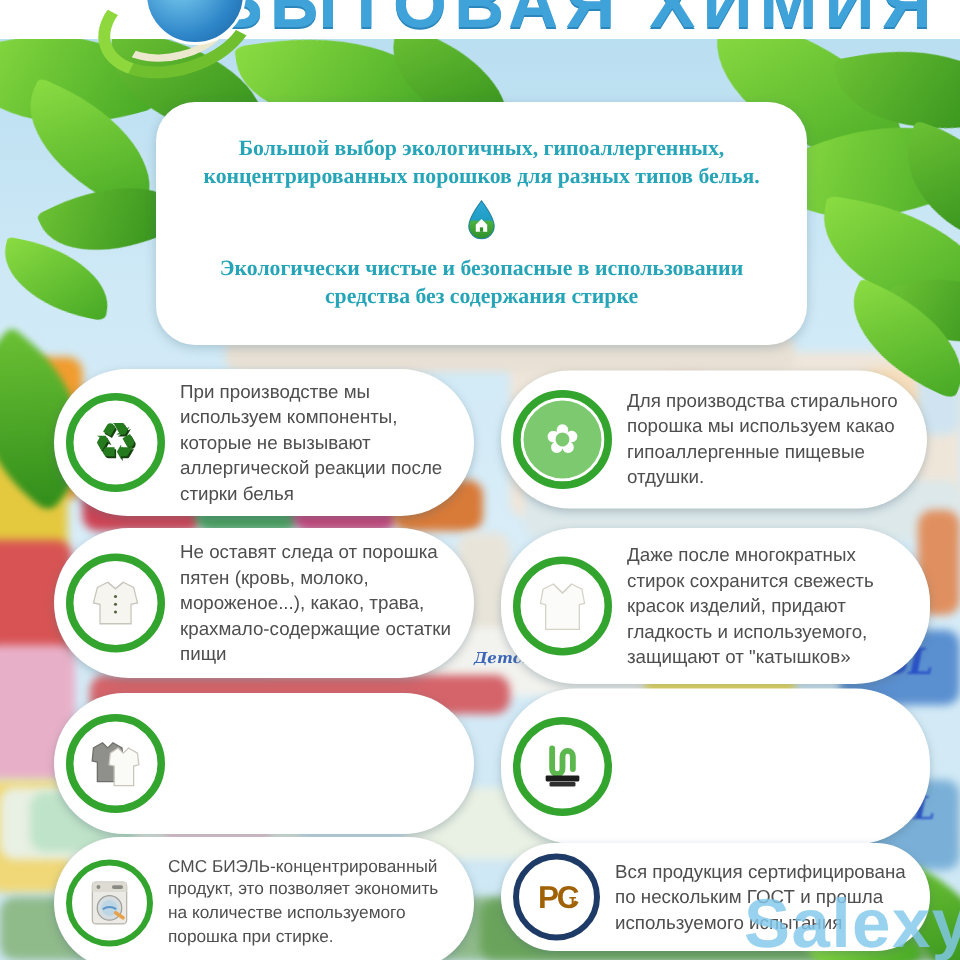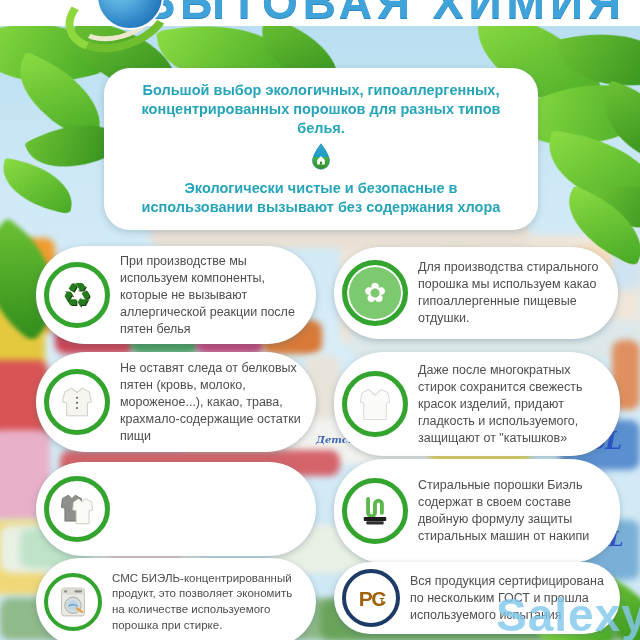--- a/index.html
+++ b/index.html
@@ -29,21 +29,21 @@
   
   .blob{position:absolute;z-index:0;filter:blur(3px);border-radius:10px;}
   .round{border-radius:50%;}
   .bg-label{position:absolute;z-index:1;font-family:"DejaVu Serif",serif;font-style:italic;font-weight:bold;}
   .lbl-detskiy{font-size:10px;color:#3c66b8;filter:blur(.3px);}
   .lbl-bl{font-size:24px;color:#2a52c8;letter-spacing:-1px;filter:blur(.6px);}
   .lbl-soap{font-size:7.5px;color:#c03050;font-family:"Liberation Sans",sans-serif;font-style:normal;filter:blur(.3px);}
   
   .intro{position:absolute;left:104px;top:68px;width:434px;height:162px;background:#fff;border-radius:26px;
     z-index:2;box-shadow:0 2px 7px rgba(70,110,130,.3);display:flex;flex-direction:column;align-items:center;
-    justify-content:center;text-align:center;padding:6px 26px;box-sizing:border-box;}
+    justify-content:center;text-align:center;padding:6px 26px;box-sizing:border-box;font-family:Liberation Serif, serif;}
   .intro p{margin:2px 0;color:#26a5b8;font-weight:bold;font-size:14.5px;line-height:1.32;}
   .eco-drop{margin:2px 0;}
   
   .card{position:absolute;background:#fff;border-radius:50px;display:flex;align-items:center;z-index:2;
     box-shadow:0 2px 6px rgba(80,105,120,.35);box-sizing:border-box;padding:6px 14px 6px 8px;}
   .card p{margin:0;font-size:12.5px;line-height:1.36;color:#4e4e4e;}
   .icon-circle{flex:0 0 auto;width:56px;height:56px;border-radius:50%;border:5px solid #33a42e;background:#fff;
     box-shadow:inset 0 0 0 2px #fff;display:flex;align-items:center;justify-content:center;margin-right:10px;overflow:hidden;}
   .icon-circle.green-fill{background:#7cc96f;}
   .icon-circle.navy{border-color:#1e3a66;}
@@ -156,48 +156,48 @@
               <stop offset="0.5" stop-color="#1f9ec4"></stop>
             <stop offset="0.55" stop-color="#4ab03e"></stop>
               <stop offset="1" stop-color="#2f8f2a"></stop>
           </linearGradient>
         </defs>
         <path d="M13 2 C13 2 3 15 3 22 a10 10 0 0 0 20 0 C23 15 13 2 13 2 Z" fill="url(#dropg)" stroke="#1a7fa0" stroke-width="0.8"></path>
         <path d="M8.5 21 L13 16.5 L17.5 21 V26.5 H8.5 Z" fill="#ffffff"></path>
         <rect x="11.7" y="23" width="2.6" height="3.5" fill="#2f8f2a"></rect>
       </svg>
     </div>
-    <p>Экологически чистые и безопасные в использовании вызывают без содержания хлора</p>
+    <p>Экологически чистые и безопасные в использовании средства без содержания стирке</p>
   </div>
 
   <div class="card c1">
     <div class="icon-circle">
       <span class="glyph-recycle">♻</span>
     </div>
-    <p>При производстве мы используем компоненты, которые не вызывают аллергической реакции после пятен белья</p>
+    <p>При производстве мы используем компоненты, которые не вызывают аллергической реакции после стирки белья</p>
   </div>
 
   <div class="card c2">
     <div class="icon-circle green-fill">
       <span class="glyph-flower">✿</span>
     </div>
     <p>Для производства стирального порошка мы используем какао гипоаллергенные пищевые отдушки.</p>
   </div>
 
   <div class="card c3">
     <div class="icon-circle">
       <svg viewBox="0 0 44 44" width="38" height="38">
         <path d="M16 6 L8 10 L5 22 L10 23 L10 38 L34 38 L34 23 L39 22 L36 10 L28 6 L22 11 Z" fill="#f6f5f0" stroke="#c8c6bc" stroke-width="1"></path>
         <path d="M16 6 L22 11 L28 6" fill="none" stroke="#c8c6bc"></path>
         <circle cx="22" cy="17" r="1.2" fill="#55663f"></circle>
           <circle cx="22" cy="23" r="1.2" fill="#55663f"></circle>
           <circle cx="22" cy="29" r="1.2" fill="#55663f"></circle>
       </svg>
     </div>
-    <p>Не оставят следа от белковых пятен (кровь, молоко, мороженое...), какао, трава, крахмало-содержащие остатки пищи</p>
+    <p>Не оставят следа от порошка пятен (кровь, молоко, мороженое...), какао, трава, крахмало-содержащие остатки пищи</p>
   </div>
 
   <div class="card c4">
     <div class="icon-circle">
       <svg viewBox="0 0 44 44" width="38" height="38">
         <path d="M15 5 L7 9 L5 20 L9 21 L9 40 L35 40 L35 21 L39 20 L37 9 L29 5 L22 12 Z" fill="#fbfbf9" stroke="#d5d3c8"></path>
         <path d="M15 5 L22 12 L29 5" stroke="#d5d3c8" fill="none"></path>
       </svg>
     </div>
     <p>Даже после многократных стирок сохранится свежесть красок изделий, придают гладкость и используемого, защищают от "катышков»</p>
@@ -213,21 +213,20 @@
   </div>
 
   <div class="card c6">
     <div class="icon-circle">
       <svg viewBox="0 0 44 44" width="38" height="38">
         <path d="M14 8 V24 a4 4 0 0 0 8 0 V14 a4 4 0 0 1 8 0 V24" fill="none" stroke="#5cb84e" stroke-width="4.5" stroke-linecap="round"></path>
         <rect x="9" y="29" width="26" height="4.5" rx="1" fill="#1c1c1c"></rect>
         <rect x="12" y="34" width="20" height="3.5" rx="1" fill="#2e2e2e"></rect>
       </svg>
     </div>
-    <p>Стиральные порошки Биэль содержат в своем составе двойную формулу защиты стиральных машин от накипи</p>
   </div>
 
   <div class="card c7">
     <div class="icon-circle">
       <svg viewBox="0 0 44 44" width="36" height="36">
         <rect x="8" y="5" width="28" height="34" rx="3" fill="#eceae4" stroke="#b5b3aa"></rect>
         <rect x="8" y="5" width="28" height="8" fill="#dddbd2"></rect>
         <circle cx="13" cy="9" r="1.6" fill="#8a8a84"></circle>
           <rect x="24" y="7.5" width="9" height="3" rx="1.5" fill="#8a8a84"></rect>
         <circle cx="22" cy="26" r="10" fill="#d6dde0" stroke="#a0a09a"></circle>

